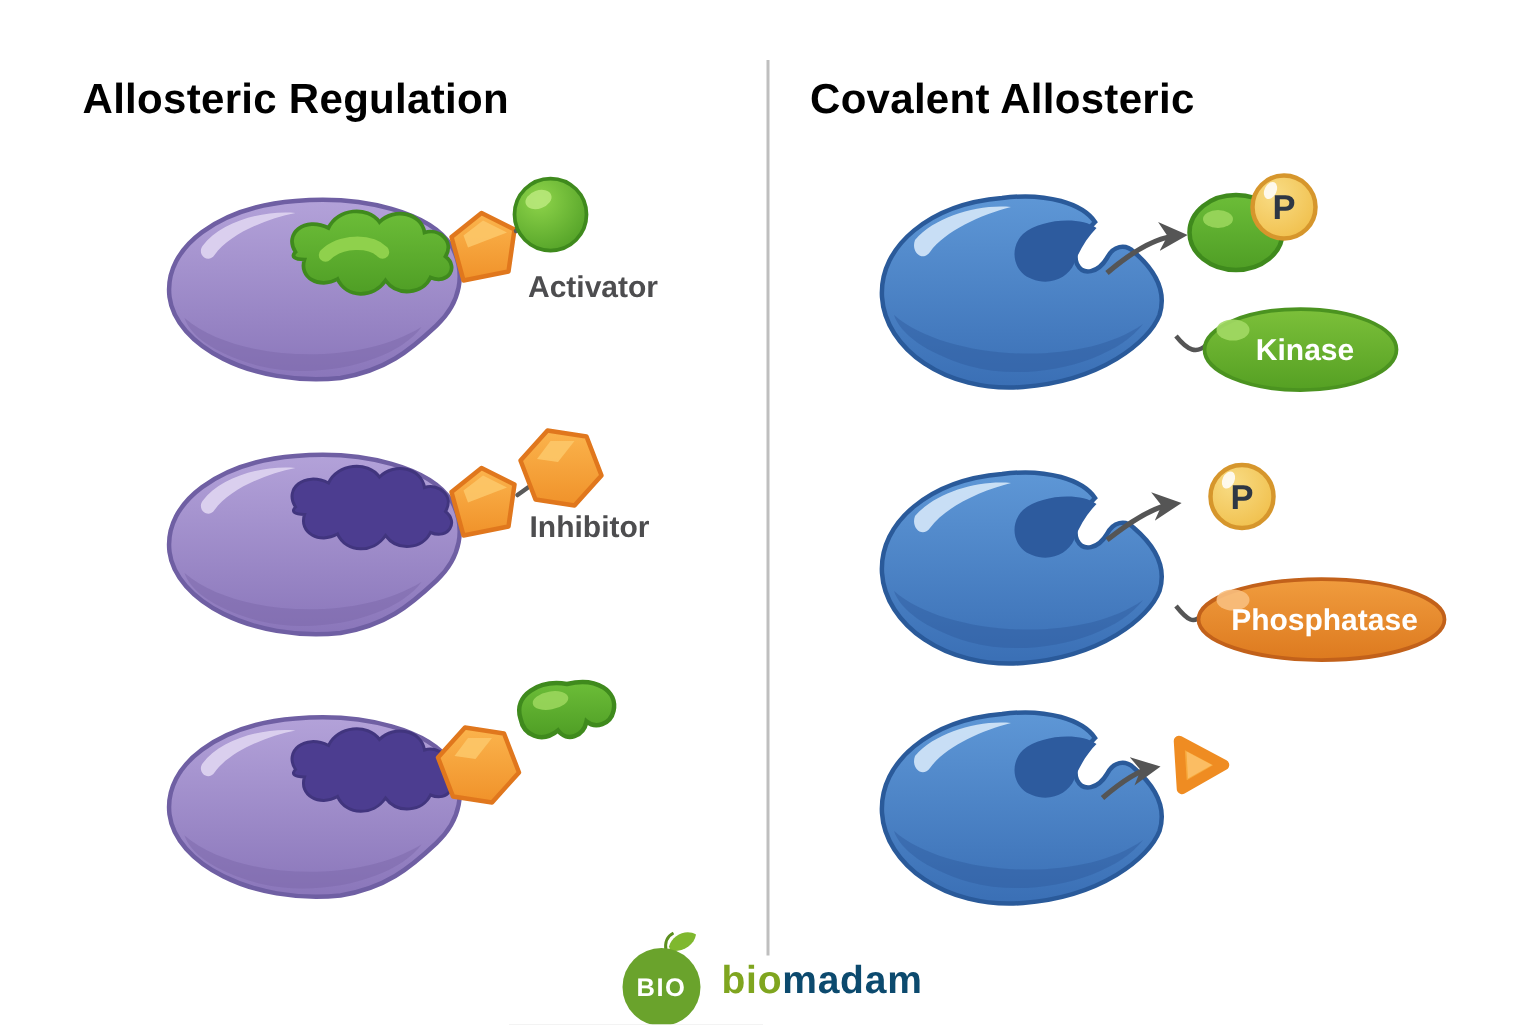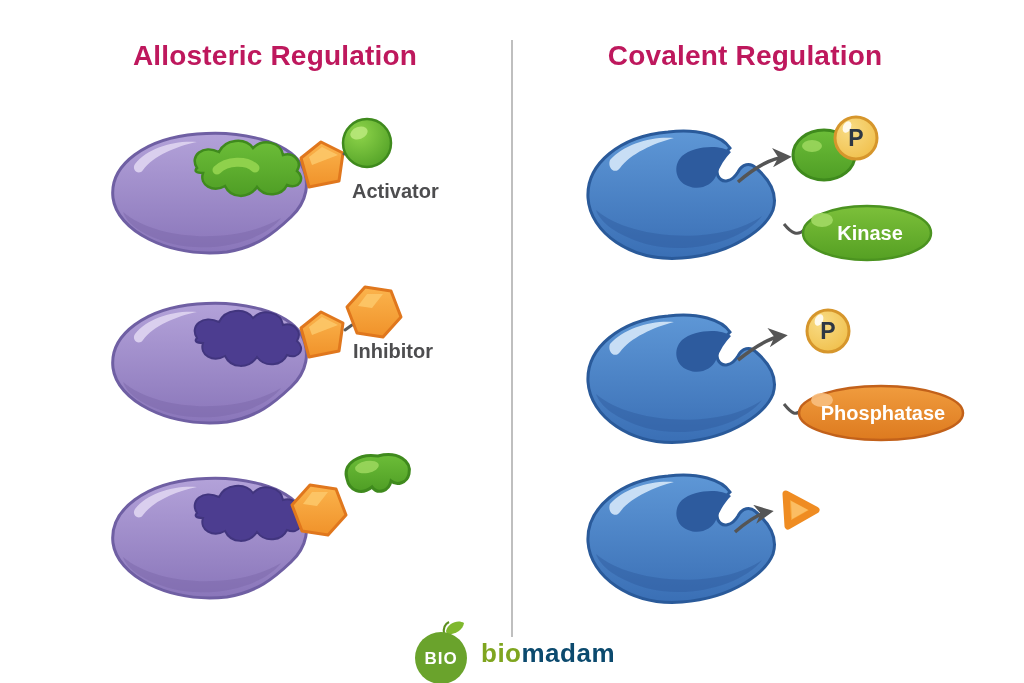--- a/index.html
+++ b/index.html
@@ -1,17 +1,17 @@
 <!DOCTYPE html>
 <html><head>
 <meta charset="utf-8">
 <style>
   html,body{margin:0;padding:0;background:#e9e9e9;font-family:"Liberation Sans",sans-serif;}
   .stage{position:relative;width:1024px;height:683px;background:#ffffff;overflow:hidden;margin:0 auto;}
-  .col-title{position:absolute;top:40px;font-size:28px;font-weight:bold;color:#be185d;text-align:center;letter-spacing:.2px;}
+  .col-title{position:absolute;top:50px;font-size:28px;font-weight:bold;color:#000000;letter-spacing:.2px;}
   .col-title.left{left:55px;width:440px;}
   .col-title.right{left:540px;width:410px;}
   .divider{position:absolute;left:511px;top:40px;width:2px;height:597px;background:#bfbfbf;}
   .row-svg{position:absolute;}
   .footer-logo{position:absolute;left:413px;top:621px;display:flex;align-items:center;gap:10px;}
   .brand{font-size:26px;font-weight:bold;letter-spacing:.5px;line-height:56px;}
   .brand .b1{color:#7fa51f;}
   .brand .b2{color:#0c4a6e;}
   svg text{font-family:"Liberation Sans",sans-serif;}
   .shape-label{font-size:20px;font-weight:bold;fill:#4d4d4f;}
@@ -58,21 +58,21 @@
         <stop offset="0" stop-color="#f09c3e"></stop>
           <stop offset="1" stop-color="#dd7a1f"></stop>
       </linearGradient>
       <marker id="arrowR" viewBox="0 0 10 10" refX="7" refY="5" markerWidth="5.5" markerHeight="5.5" orient="auto-start-reverse">
         <path d="M0,0 L10,5 L0,10 L3,5 Z" fill="#555555"></path>
       </marker>
     </defs>
   </svg>
 
   <div class="col-title left">Allosteric Regulation</div>
-  <div class="col-title right">Covalent Regulation</div>
+  <div class="col-title right">Covalent Allosteric</div>
 
   <div class="divider"></div>
 
   <svg class="row-svg" style="left:95px;top:112px;" width="360" height="160" viewBox="0 0 360 160">
     <g>
       <path d="M132,140 C72,146 22,118 18,86 C14,52 52,26 102,22 C148,18 192,30 206,52 C216,70 212,90 196,105 C178,122 162,135 132,140 Z" fill="url(#gradPurple)" stroke="#6f5fa3" stroke-width="3"></path>
       <path d="M28,100 C60,128 140,134 186,106 C170,128 120,142 78,132 C48,124 32,112 28,100 Z" fill="#7b68a9" opacity="0.5"></path>
       <path d="M40,52 C52,36 80,28 102,30 C82,34 58,44 48,58 C44,64 36,58 40,52 Z" fill="#dcd2ef" opacity="0.95"></path>
     </g>
     <g>

